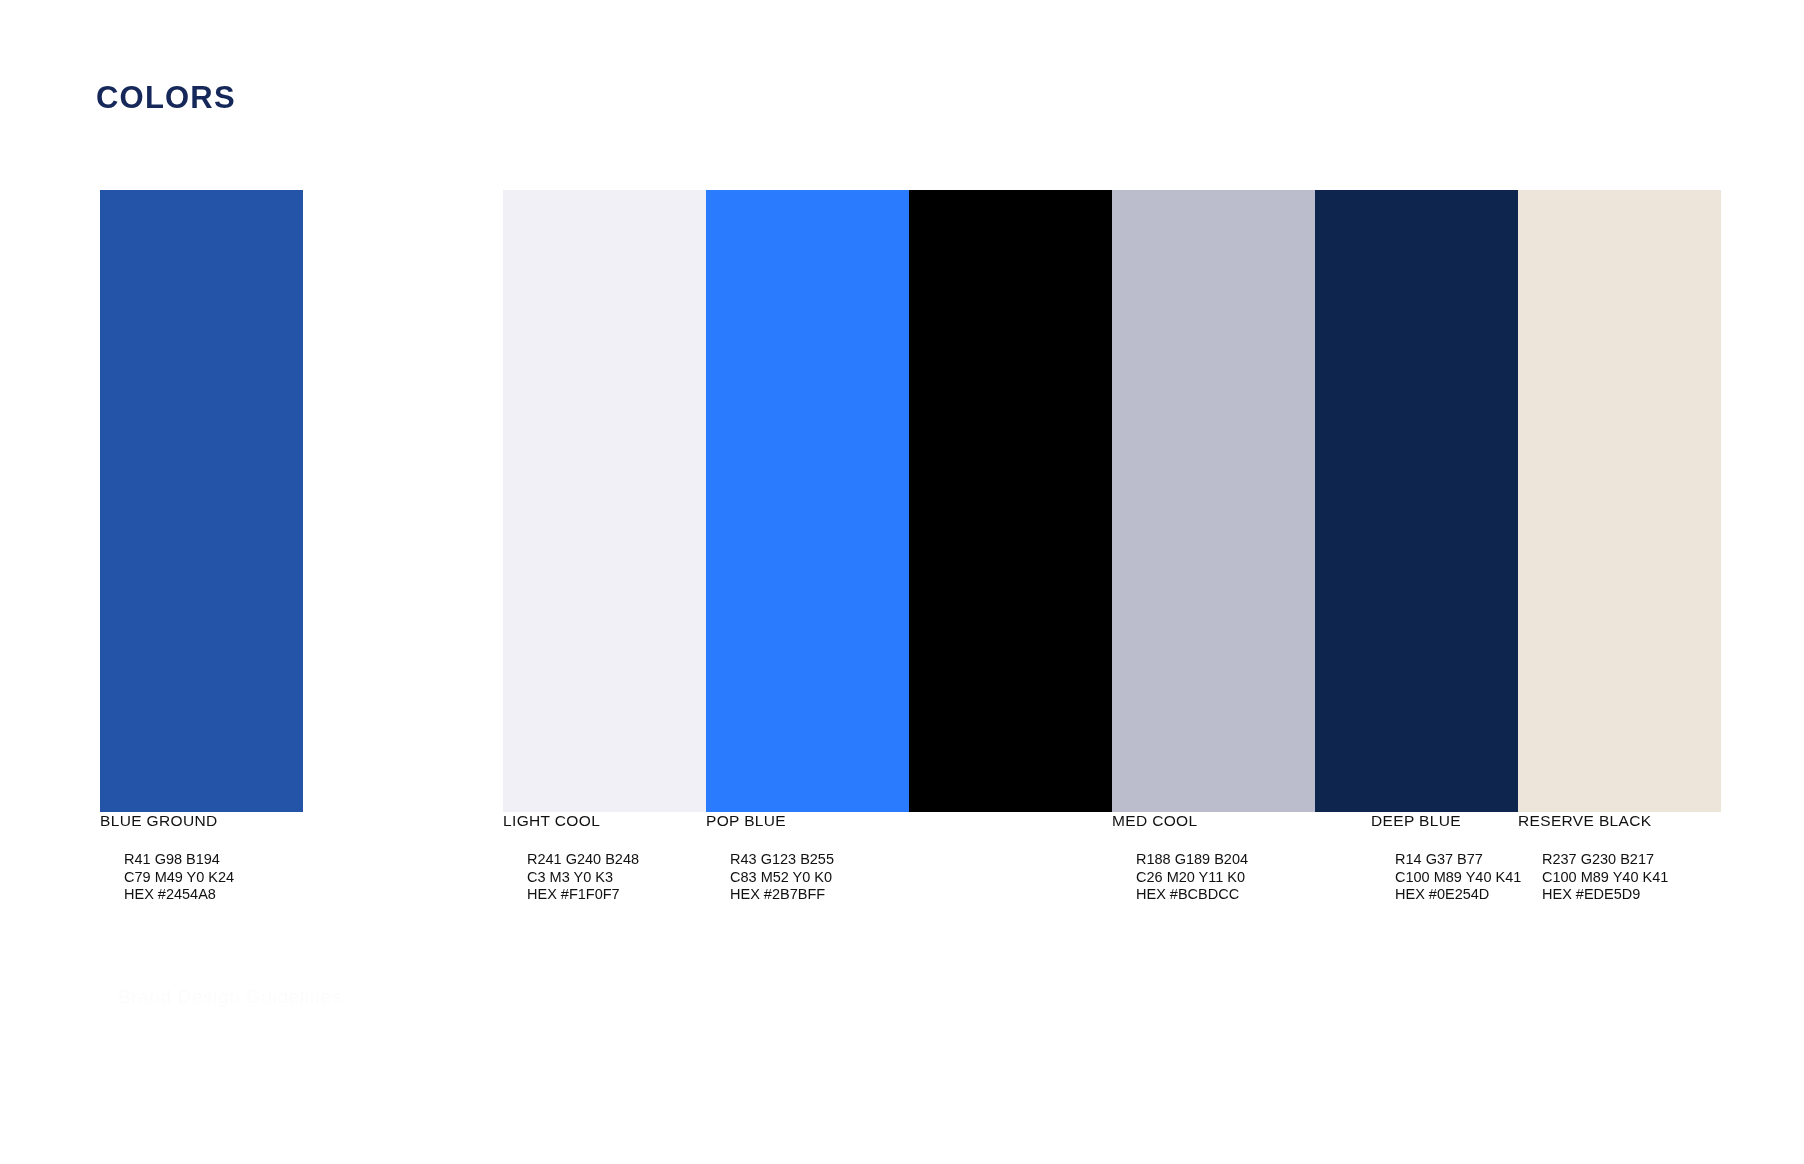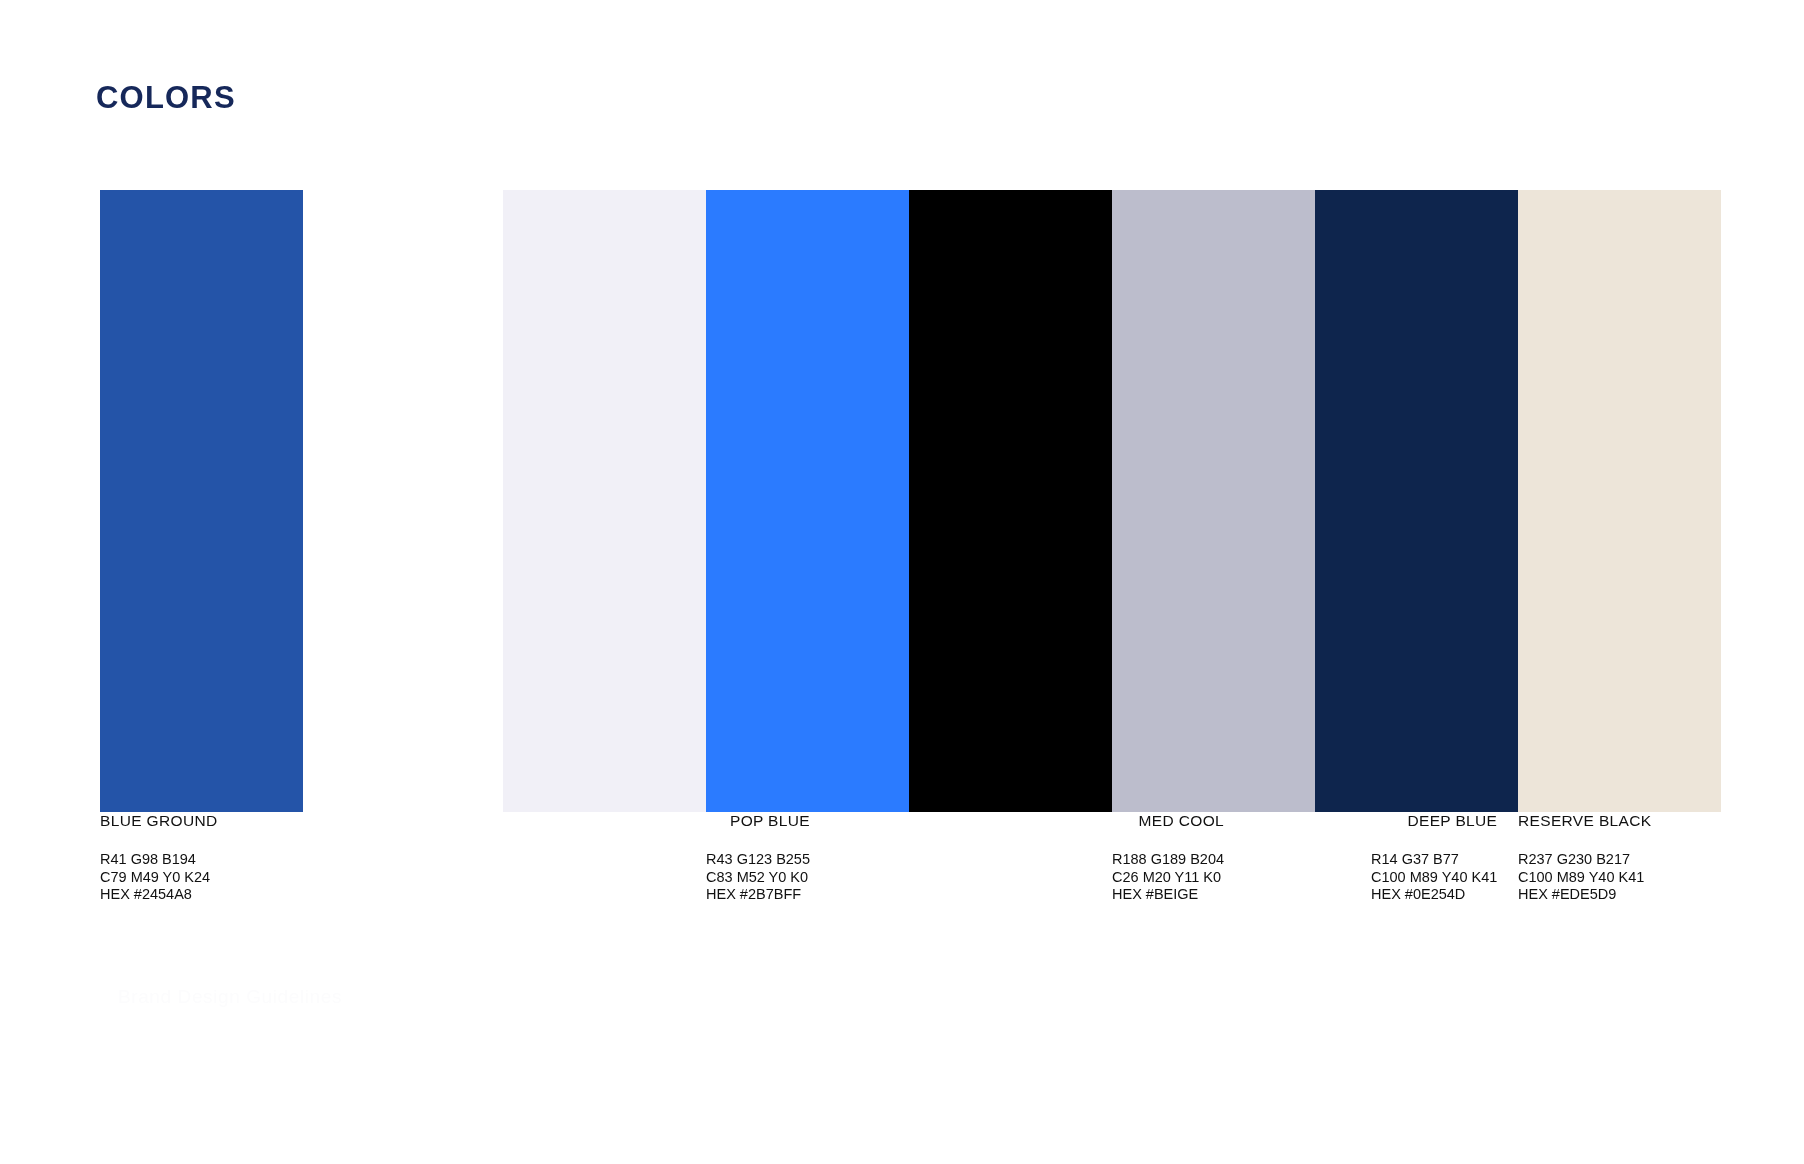--- a/index.html
+++ b/index.html
@@ -72,28 +72,28 @@
   }
 
   .swatch-name {
     font-size: 15.5px;
     font-weight: 400;
     letter-spacing: 0.35px;
     color: #111111;
     white-space: nowrap;
     margin: 0 0 22px 0;
     line-height: 1.1;
-    text-align: right;
   }
 
   .spec-lines {
     font-size: 14.5px;
     line-height: 17.5px;
     color: #111111;
     white-space: nowrap;
+    margin-left: 24px;
   }
 
   .spec-line {
     display: block;
   }
 
   
   .footer-ghost {
     position: absolute;
     left: 118px;
@@ -141,34 +141,42 @@
 
   <div class="label-row">
       <div class="label-block" style="left: 0px;">
         <div class="swatch-name">BLUE GROUND</div>
         <div class="spec-lines">
           <span class="spec-line">R41 G98  B194</span>
           <span class="spec-line">C79  M49  Y0  K24</span>
           <span class="spec-line">HEX #2454A8</span>
         </div>
       </div>
+      <div class="label-block" style="left: 403px;">
+        <div class="swatch-name">LIGHT COOL</div>
+        <div class="spec-lines">
+          <span class="spec-line">R241 G240  B248</span>
+          <span class="spec-line">C3  M3  Y0  K3</span>
+          <span class="spec-line">HEX #F1F0F7</span>
+        </div>
+      </div>
       <div class="label-block" style="left: 606px;">
         <div class="swatch-name">POP BLUE</div>
         <div class="spec-lines">
           <span class="spec-line">R43 G123 B255</span>
           <span class="spec-line">C83 M52 Y0 K0</span>
           <span class="spec-line">HEX #2B7BFF</span>
         </div>
       </div>
       <div class="label-block" style="left: 1012px;">
         <div class="swatch-name">MED COOL</div>
         <div class="spec-lines">
           <span class="spec-line">R188 G189 B204</span>
           <span class="spec-line">C26 M20 Y11 K0</span>
-          <span class="spec-line">HEX #BEIGE</span>
+          <span class="spec-line">HEX #BCBDCC</span>
         </div>
       </div>
       <div class="label-block" style="left: 1271px;">
         <div class="swatch-name">DEEP BLUE</div>
         <div class="spec-lines">
           <span class="spec-line">R14 G37 B77</span>
           <span class="spec-line">C100 M89 Y40 K41</span>
           <span class="spec-line">HEX #0E254D</span>
         </div>
       </div>

